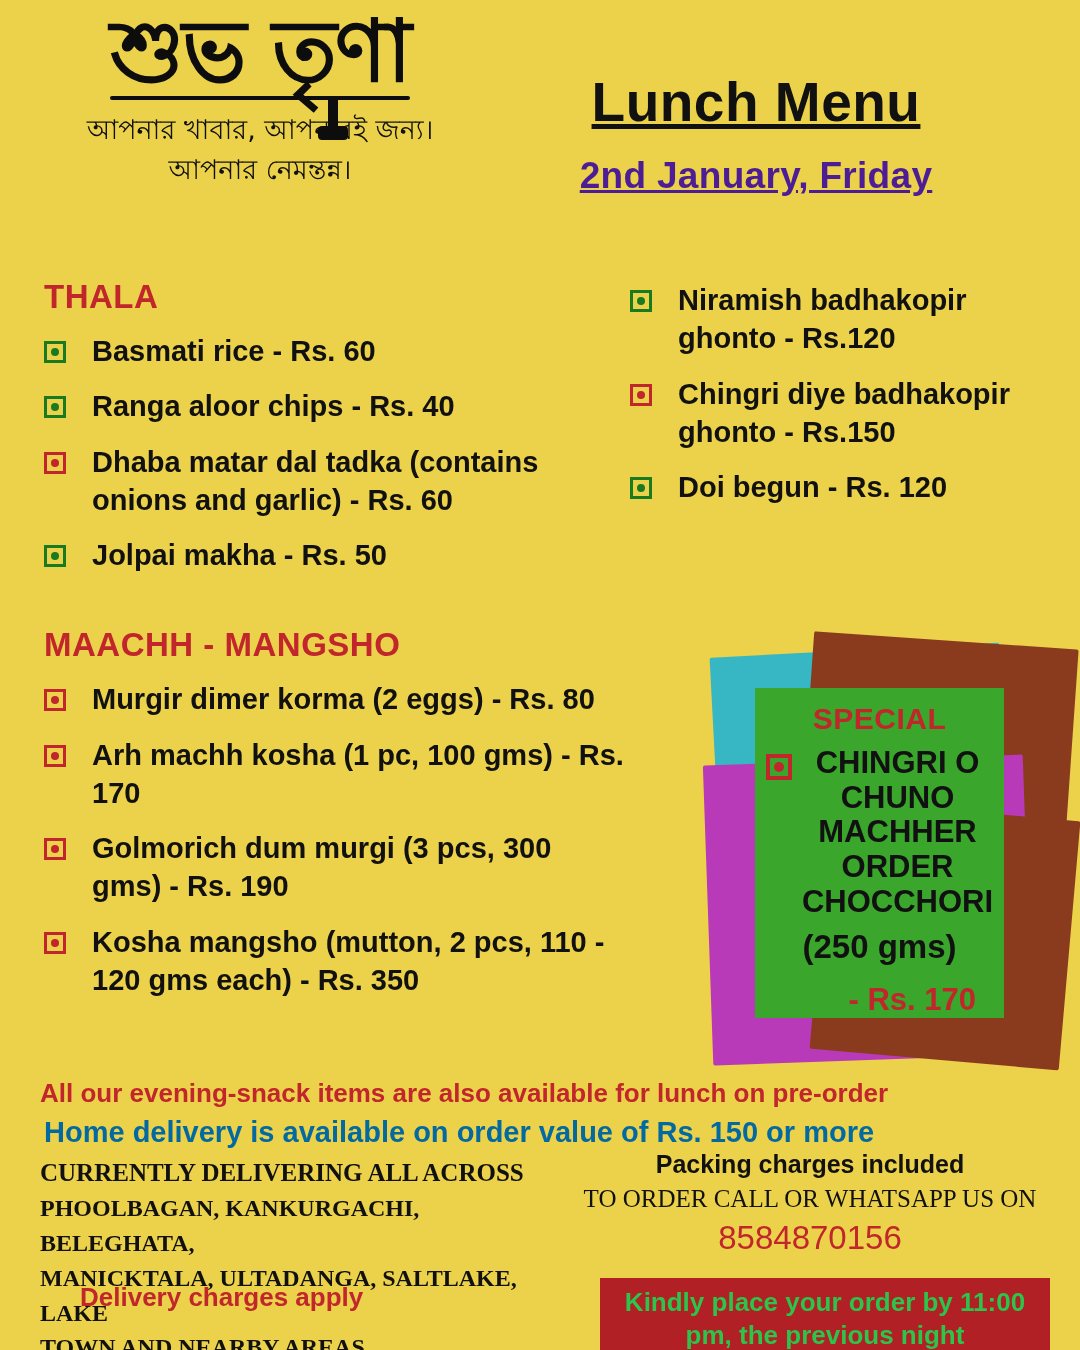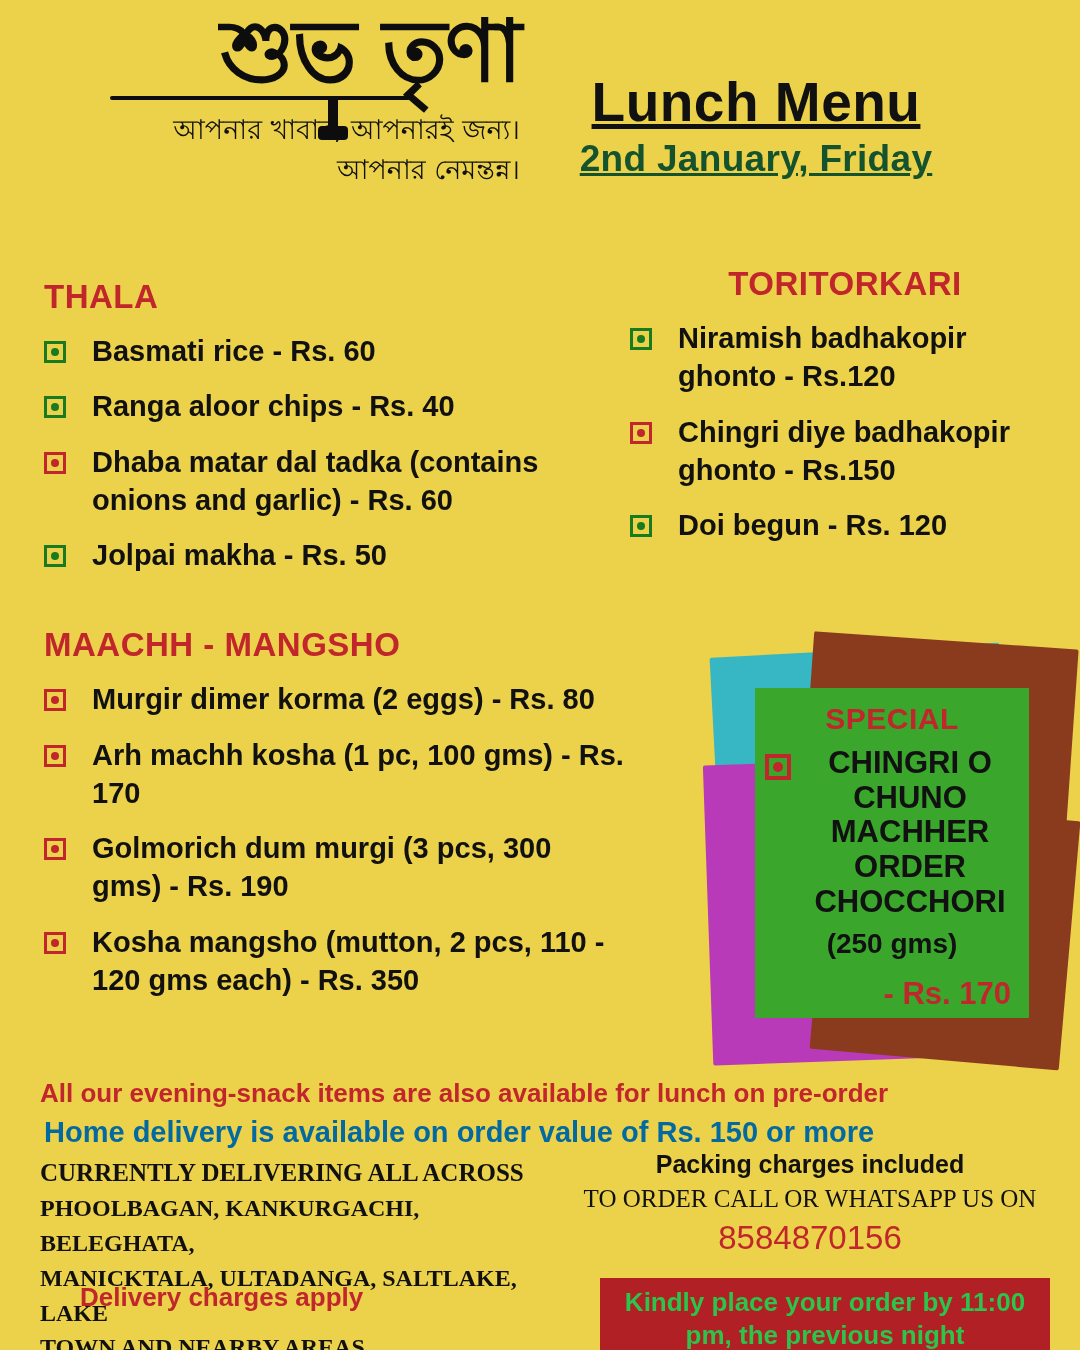--- a/index.html
+++ b/index.html
@@ -19,21 +19,21 @@
     width: 1080px;
     height: 1350px;
   }
 
   
   .logo-block {
     position: absolute;
     left: 0;
     top: 8px;
     width: 520px;
-    text-align: right;
+    text-align: center;
   }
   .logo-script {
     font-family: "DejaVu Sans", sans-serif;
     font-size: 86px;
     font-weight: bold;
     color: #0d0d0d;
     line-height: 1.0;
     letter-spacing: -2px;
   }
   .logo-rule {
@@ -84,23 +84,23 @@
     font-size: 55px;
     font-weight: bold;
     color: #111;
     text-decoration: underline;
     line-height: 1.05;
     letter-spacing: 0.5px;
   }
   .menu-date {
     font-size: 37px;
     font-weight: bold;
-    color: #14532d;
+    color: #4c1d95;
     text-decoration: underline;
-    margin-top: 6px;
+    margin-top: 23px;
     letter-spacing: 0.3px;
     text-align: center;
   }
 
   
   .sec-head {
     color: #c0262b;
     font-size: 33px;
     font-weight: bold;
     letter-spacing: 0.5px;
@@ -175,24 +175,24 @@
     border-radius: 2px;
   }
   .sp-cyan   { left: 18px;  top: 10px;  width: 290px; height: 330px; background: #37b6c4; transform: rotate(-3deg); }
   .sp-brown  { left: 100px; top: 0px;   width: 265px; height: 400px; background: #8a3b1e; transform: rotate(4deg); }
   .sp-purple { left: 8px;   top: 120px; width: 320px; height: 300px; background: #b83ab8; transform: rotate(-2deg); }
   .sp-brown2 { left: 120px; top: 170px; width: 250px; height: 250px; background: #8a3b1e; transform: rotate(5deg); }
   .sp-green {
     position: absolute;
     left: 55px;
     top: 48px;
-    width: 274px;
+    width: 249px;
     height: 330px;
     background: #3aa62c;
-    padding: 8px 10px;
+    padding: 8px 20px;
     box-sizing: border-box;
     text-align: center;
   }
   .sp-label {
     color: #c0262b;
     font-size: 30px;
     font-weight: bold;
     letter-spacing: 0.5px;
     margin-top: 6px;
   }
@@ -225,21 +225,21 @@
     background: #c0262b;
   }
   .sp-name {
     font-size: 31px;
     font-weight: bold;
     color: #111;
     line-height: 1.12;
     text-align: center;
   }
   .sp-qty {
-    font-size: 28px;
+    font-size: 33px;
     font-weight: bold;
     color: #111;
     margin-top: 8px;
   }
   .sp-price {
     font-size: 31px;
     font-weight: bold;
     color: #c0262b;
     text-align: right;
     margin-top: 16px;
@@ -380,21 +380,20 @@
         </div>
         <div class="item">
           <span class="bullet nonveg"></span>
           <span class="item-text">Kosha mangsho (mutton, 2 pcs, 110 - 120 gms each) - Rs. 350</span>
         </div>
       </div>
     </div>
   </div>
 
   <div class="col-right">
-    <div class="sec-head">TORITORKARI</div>
     <div class="items">
       <div class="item">
         <span class="bullet"></span>
         <span class="item-text">Niramish badhakopir ghonto - Rs.120</span>
       </div>
       <div class="item">
         <span class="bullet nonveg"></span>
         <span class="item-text">Chingri diye badhakopir ghonto - Rs.150</span>
       </div>
       <div class="item">

